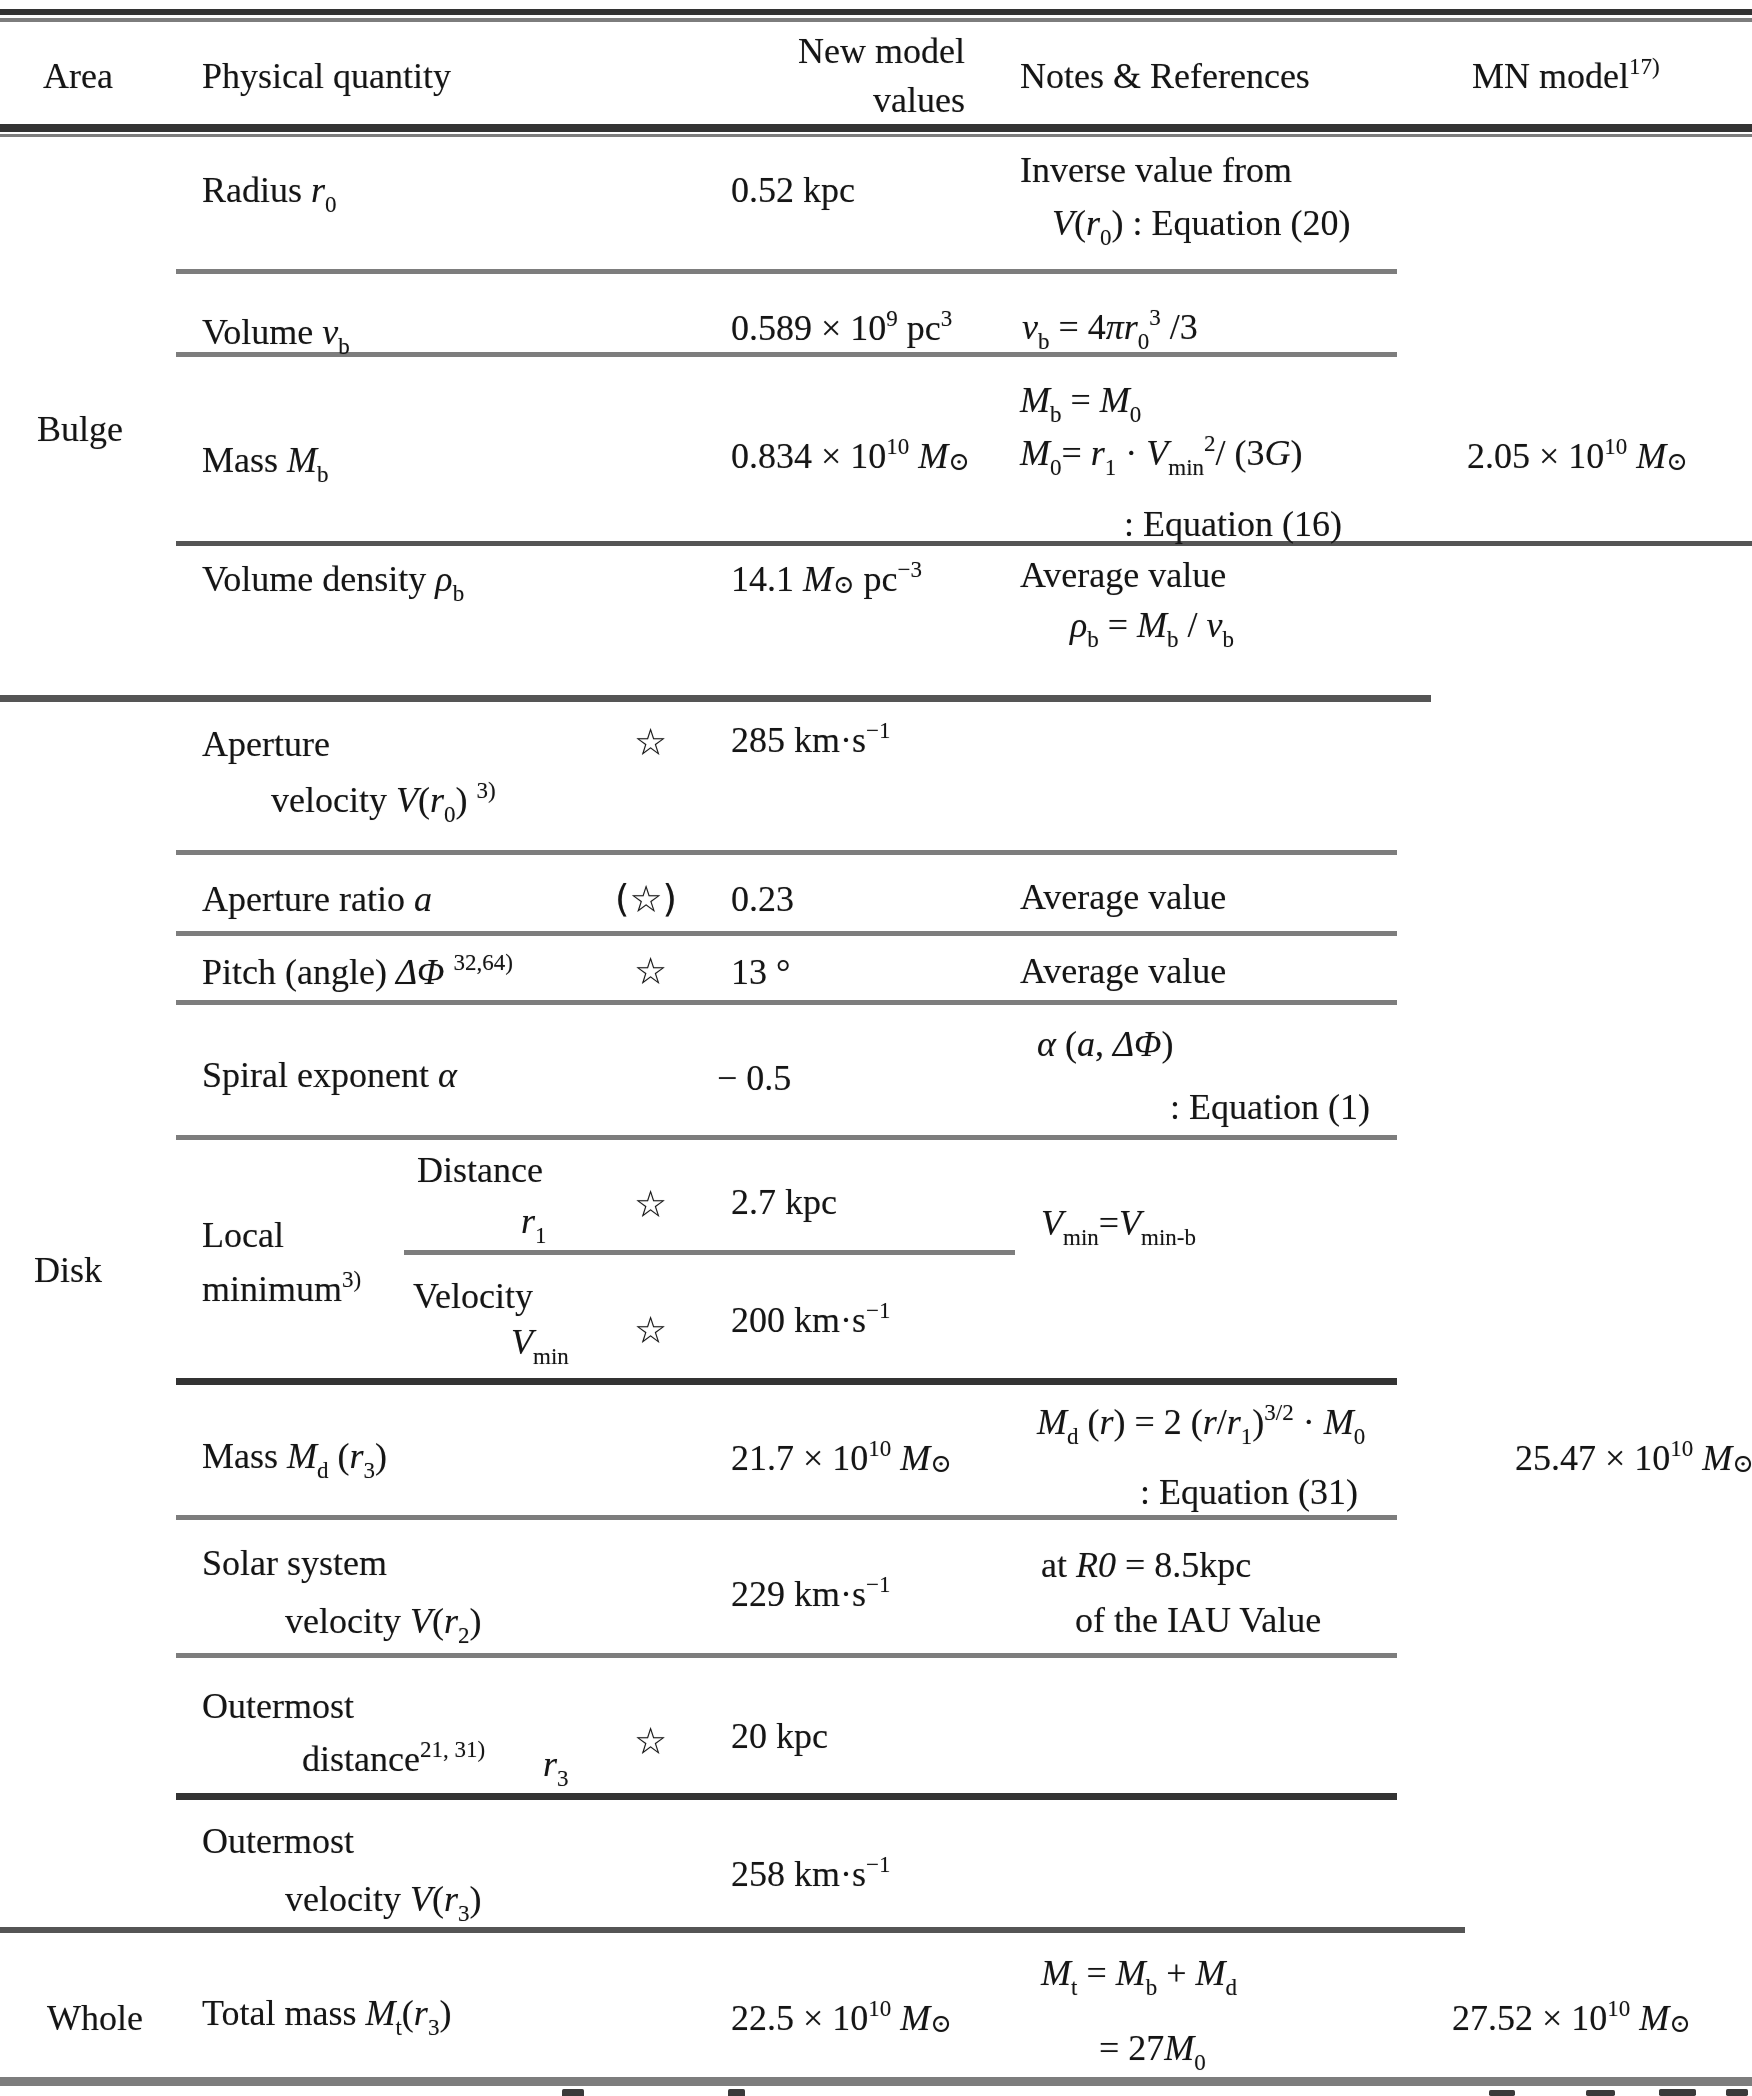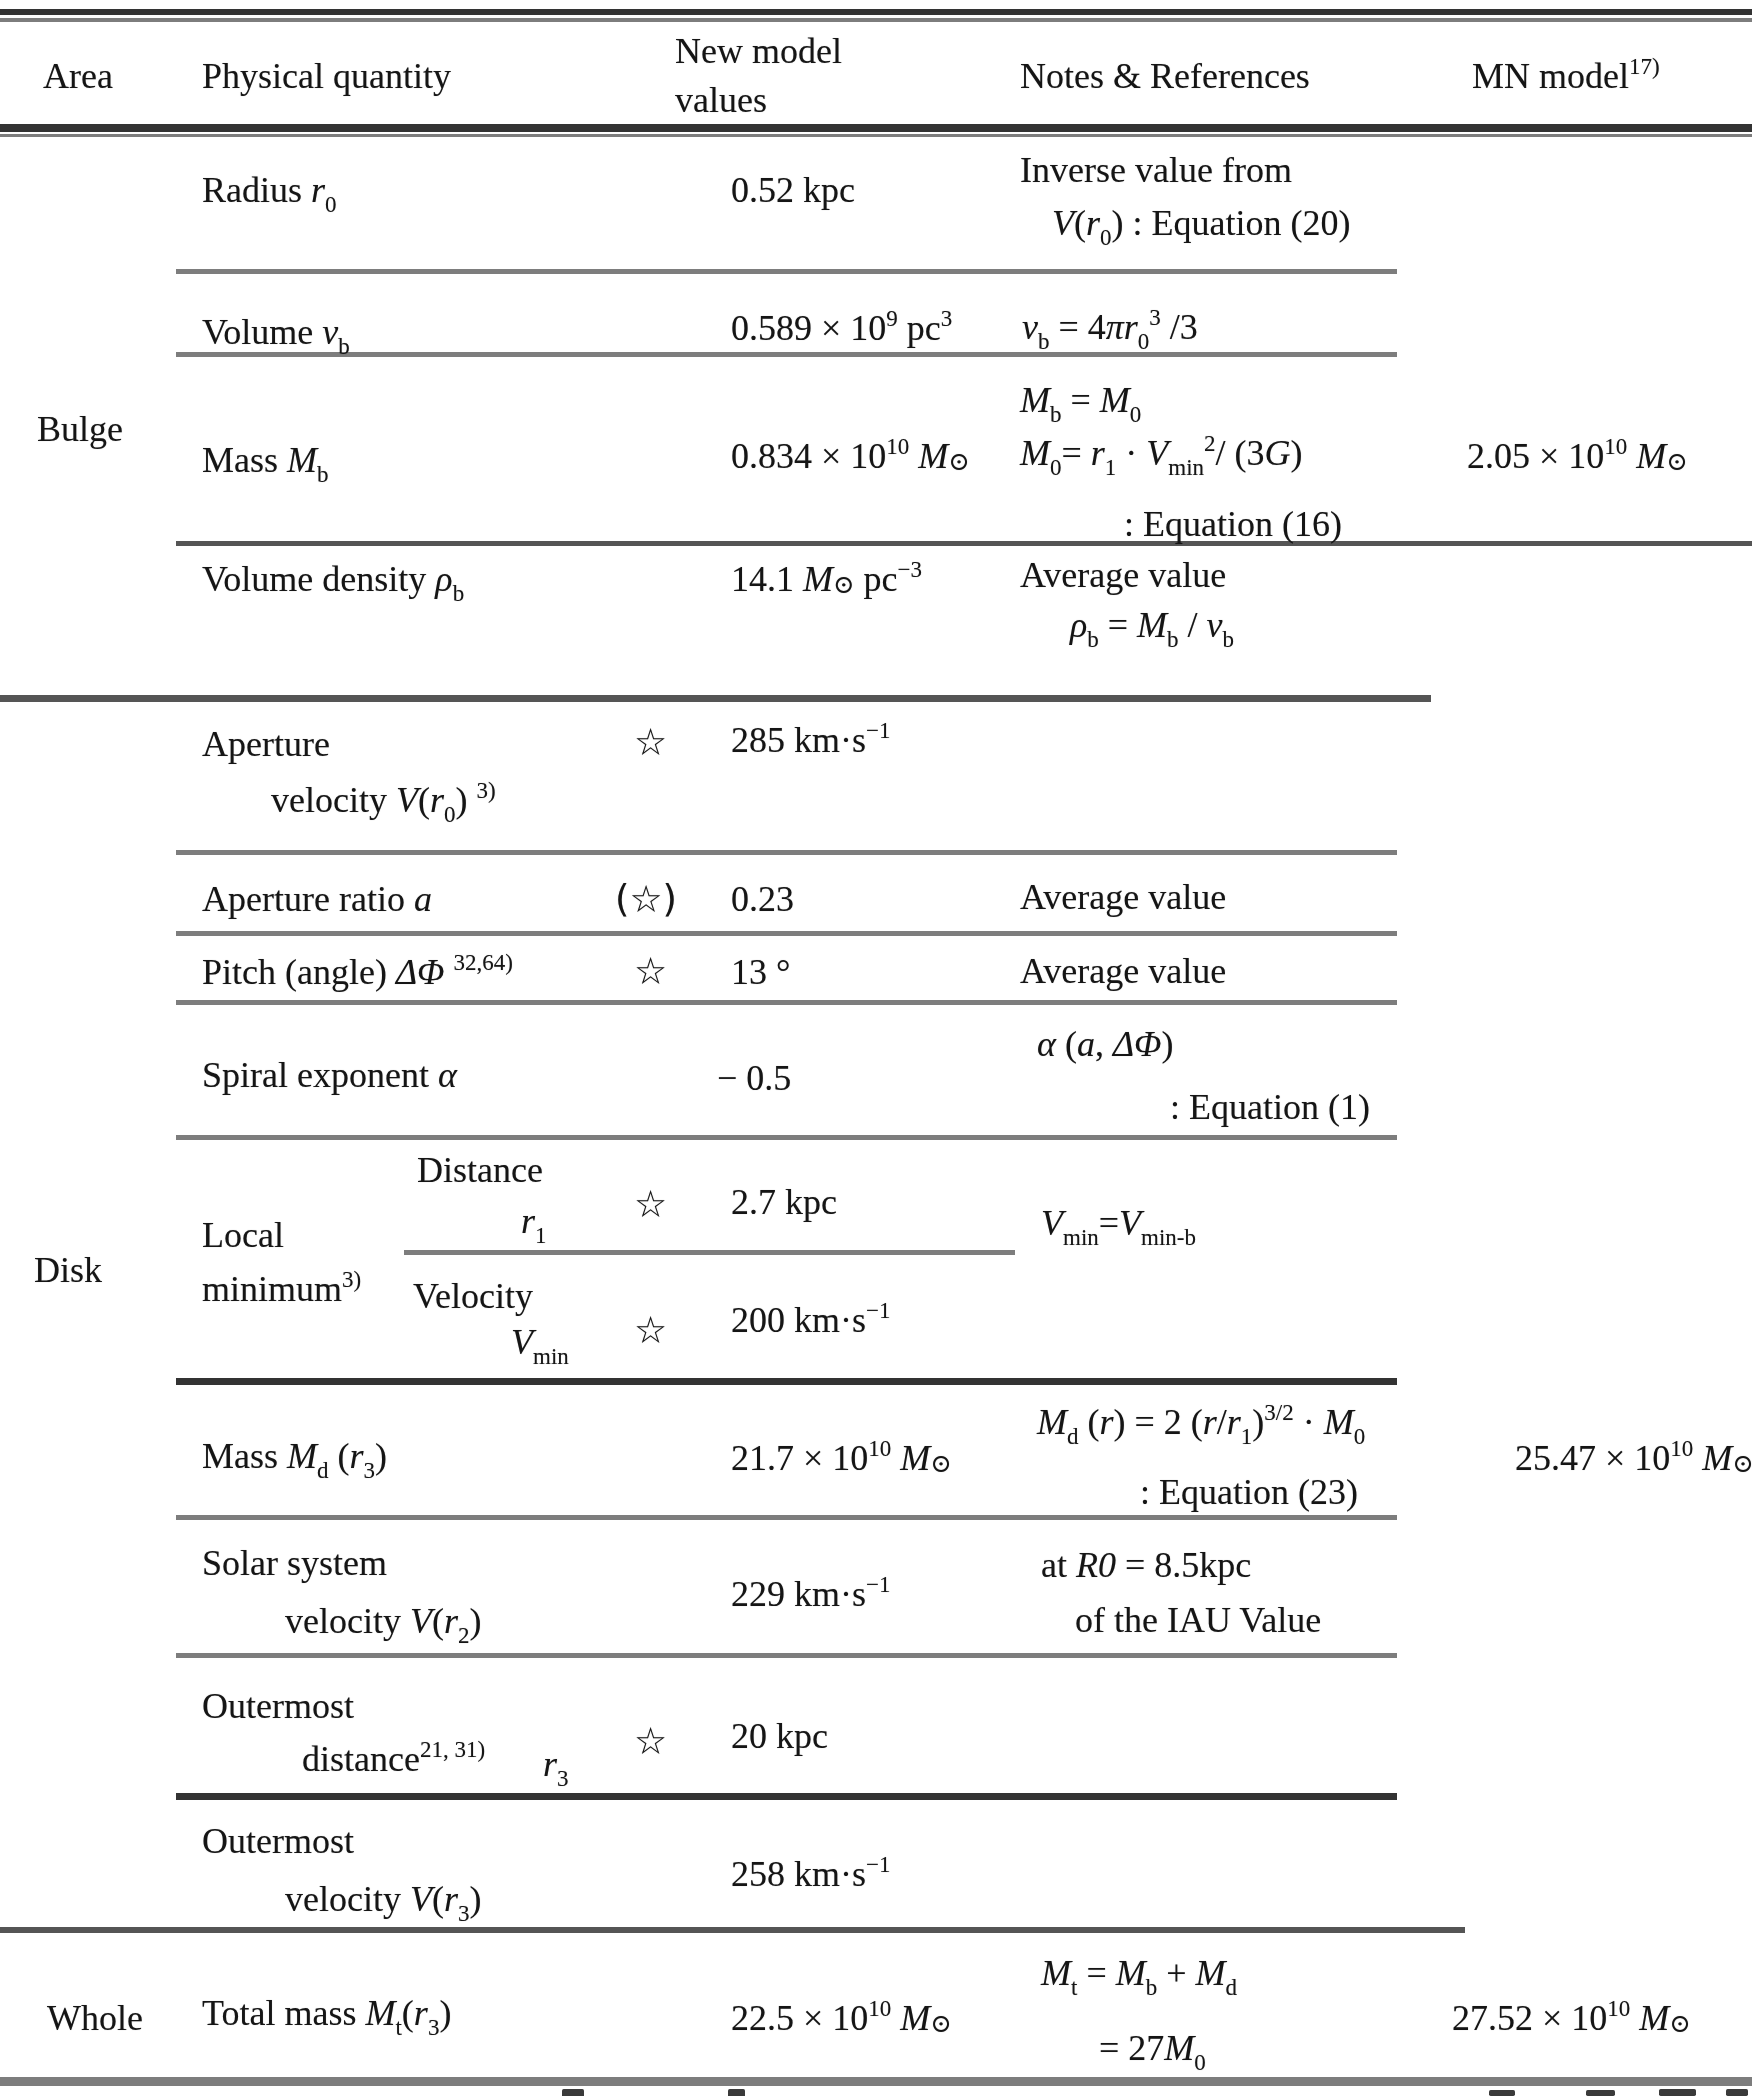--- a/index.html
+++ b/index.html
@@ -9,21 +9,21 @@
   body{width:1752px;height:2096px;background:var(--bg);}
   #page{position:relative;width:1752px;height:2096px;overflow:hidden;background:var(--bg);
         font-family:"Liberation Serif","DejaVu Serif",serif;color:var(--text);}
   .t{position:absolute;font-size:36px;line-height:41px;white-space:nowrap;
      text-shadow:0 0 0.9px rgba(20,20,20,.35);}
   .t i{font-style:italic;}
   .t sub{font-size:23px;vertical-align:baseline;position:relative;top:10.2px;line-height:0;}
   .t sup{font-size:23px;vertical-align:baseline;position:relative;top:-14.5px;line-height:0;}
   .t .sun{font-size:25.6px;position:relative;top:1.7px;}
   .star{font-family:"DejaVu Sans",sans-serif;font-size:37px;}
-  .ctr{text-align:left;}
+  .ctr{text-align:right;}
   .rl{position:absolute;}
   .rl-dark{background:var(--rule-dark);}
   .rl-mid{background:var(--rule-mid);}
   .rl-gray{background:var(--rule-gray);}
   .frag{position:absolute;background:#3a3a3a;border-radius:1.7px;}
 </style>
 </head>
 <body>
 
 <div id="page">
@@ -109,21 +109,21 @@
   <div class="t" style="left:202px;top:1269px">minimum<sup>3)</sup></div>
   <div class="t" style="left:413px;top:1276px">Velocity</div>
   <div class="t star" style="left:634px;top:1310px">☆</div>
   <div class="t" style="left:731px;top:1300px">200 km·s<sup>−1</sup></div>
   <div class="t" style="left:511px;top:1322px"><i>V</i><sub>min</sub></div>
 
   <div class="t" style="left:1037px;top:1402px"><i>M</i><sub>d</sub> (<i>r</i>) = 2 (<i>r</i>/<i>r</i><sub>1</sub>)<sup>3/2</sup> · <i>M</i><sub>0</sub></div>
   <div class="t" style="left:202px;top:1436px">Mass <i>M</i><sub>d</sub> (<i>r</i><sub>3</sub>)</div>
   <div class="t" style="left:731px;top:1438px">21.7 × 10<sup>10</sup> <i>M</i><span class="sun">⊙</span></div>
   <div class="t" style="left:1515px;top:1438px">25.47 × 10<sup>10</sup> <i>M</i><span class="sun">⊙</span></div>
-  <div class="t" style="left:1140px;top:1472px">: Equation (23)</div>
+  <div class="t" style="left:1140px;top:1472px">: Equation (31)</div>
 
   <div class="t" style="left:202px;top:1543px">Solar system</div>
   <div class="t" style="left:1041px;top:1545px">at <i>R0</i> = 8.5kpc</div>
   <div class="t" style="left:731px;top:1574px">229 km·s<sup>−1</sup></div>
   <div class="t" style="left:285px;top:1601px">velocity <i>V</i>(<i>r</i><sub>2</sub>)</div>
   <div class="t" style="left:1075px;top:1600px">of the IAU Value</div>
 
   <div class="t" style="left:202px;top:1686px">Outermost</div>
   <div class="t star" style="left:634px;top:1721px">☆</div>
   <div class="t" style="left:731px;top:1716px">20 kpc</div>

